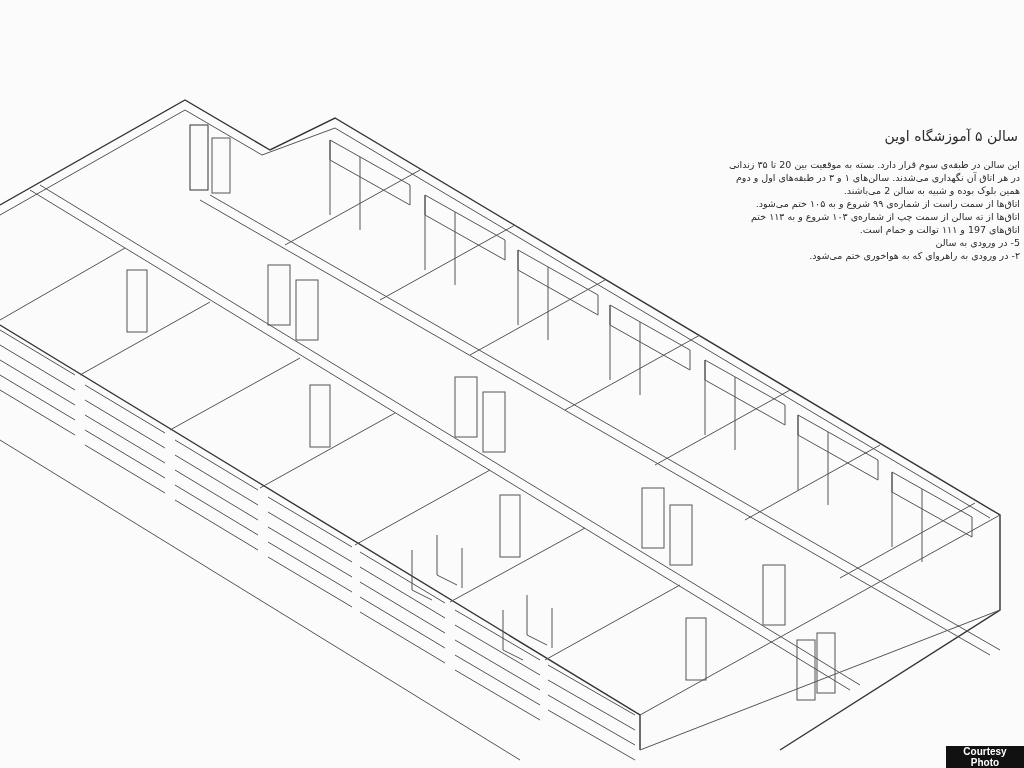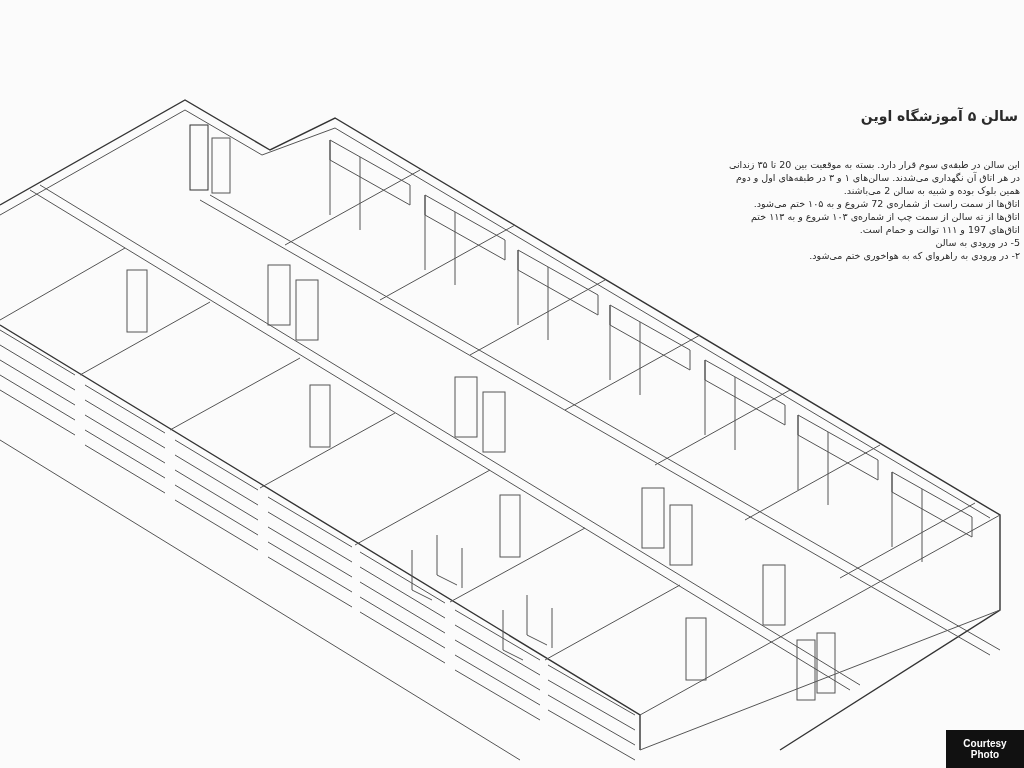--- a/index.html
+++ b/index.html
@@ -1,22 +1,22 @@
 <!DOCTYPE html>
 <html><head>
 <meta charset="utf-8">
 <style>
   html,body{margin:0;padding:0;}
   body{width:1024px;height:768px;background:#fbfbfb;position:relative;overflow:hidden;font-family:"DejaVu Sans",sans-serif;}
   #plan{position:absolute;left:0;top:0;width:1024px;height:768px;}
   .t-block{position:absolute;direction:rtl;text-align:right;color:#2a2a2a;}
-  #title{left:840px;top:108px;width:178px;font-size:14px;font-weight:bold;}
+  #title{left:840px;top:128px;width:178px;font-size:14px;font-weight:normal;}
   #desc{left:640px;top:158px;width:380px;font-size:9.5px;line-height:13px;}
   #desc p{margin:0;}
-  #credit{position:absolute;right:0;bottom:0;background:#111;color:#fff;font-family:"Liberation Sans",sans-serif;font-weight:bold;font-size:10px;padding:8px 6px;width:66px;text-align:center;}
+  #credit{position:absolute;right:0;bottom:0;background:#111;color:#fff;font-family:"Liberation Sans",sans-serif;font-weight:bold;font-size:10px;padding:0 6px;width:66px;text-align:center;}
   svg line, svg polyline, svg polygon, svg path{stroke:#555;stroke-width:1;fill:none;}
   .thick{stroke:#333;stroke-width:1.4;}
   .hatch{stroke:#666;stroke-width:0.8;}
 </style>
 </head>
 <body>
 
 <svg id="plan" viewBox="0 0 1024 768">
 
   <g>
@@ -145,20 +145,20 @@
     <rect x="686" y="618" width="20" height="62" fill="none" stroke="#555"></rect>
   </g>
 </svg>
 
 <div id="title" class="t-block">سالن ۵ آموزشگاه اوین</div>
 
 <div id="desc" class="t-block">
   <p>این سالن در طبقه‌ی سوم قرار دارد. بسته به موقعیت بین 20 تا ۳۵ زندانی</p>
   <p>در هر اتاق آن نگهداری می‌شدند. سالن‌های ۱ و ۳ در طبقه‌های اول و دوم</p>
   <p>همین بلوک بوده و شبیه به سالن 2 می‌باشند.</p>
-  <p>اتاق‌ها از سمت راست از شماره‌ی 72 شروع و به ۱۰۵ ختم می‌شود.</p>
+  <p>اتاق‌ها از سمت راست از شماره‌ی ۹۹ شروع و به ۱۰۵ ختم می‌شود.</p>
   <p>اتاق‌ها از ته سالن از سمت چپ از شماره‌ی ۱۰۳ شروع و به ۱۱۳ ختم</p>
   <p>اتاق‌های 197 و ۱۱۱ توالت و حمام است.</p>
   <p>5- در ورودی به سالن</p>
   <p>۲- در ورودی به راهرو‌ای که به هواخوری ختم می‌شود.</p>
 </div>
 
 <div id="credit">Courtesy Photo</div>
 
 </body></html>

